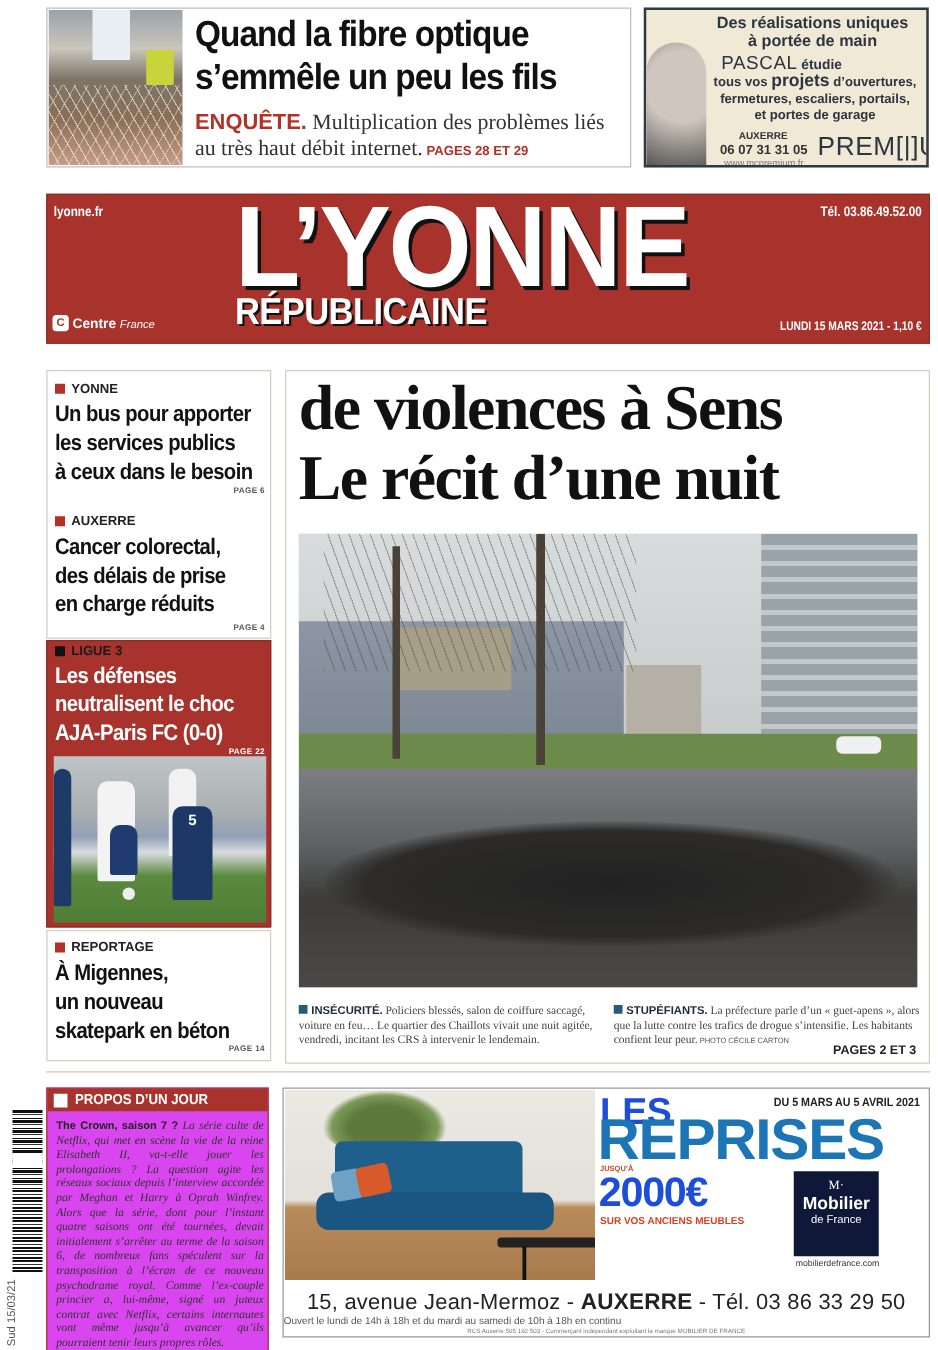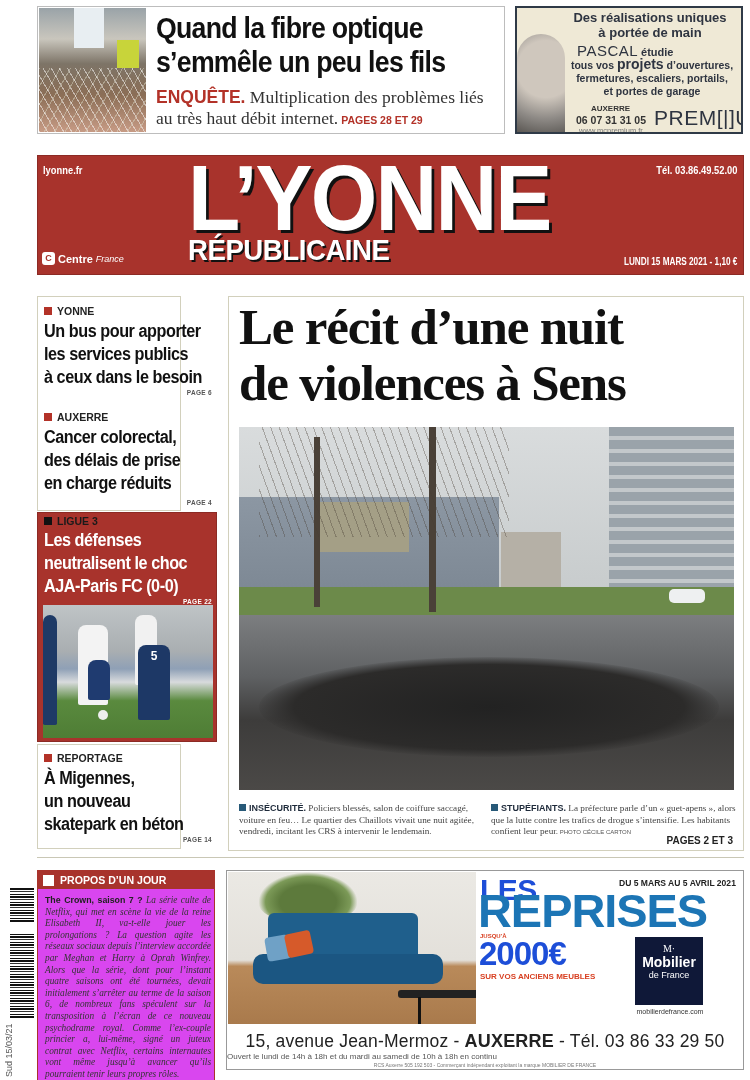--- a/index.html
+++ b/index.html
@@ -43,21 +43,21 @@
   .mast-title { left: 150px; top: -4px; color: #fff; font-weight: bold; font-size: 92px; line-height: 92px; letter-spacing: -2px;
     text-shadow: 3px 3px 0 #111; transform: scaleX(.93); transform-origin: left; }
   .mast-sub { left: 150px; top: 78px; color: #fff; font-weight: bold; font-size: 30px; line-height: 32px; letter-spacing: -0.5px;
     text-shadow: 2px 2px 0 #111; transform: scaleX(.92); transform-origin: left; }
   .mast-brand { left: 4px; top: 96px; color: #fff; font-weight: bold; font-size: 11px; display: flex; align-items: center; gap: 3px; }
   .mast-brand .france { font-style: italic; font-weight: normal; font-size: 9px; }
   .cf-icon { width: 13px; height: 13px; border-radius: 3px; background: #fff; color: #a8332c; font-size: 9px; text-align: center; line-height: 13px; font-weight: bold; }
   .mast-date { right: 6px; top: 100px; color: #fff; font-weight: bold; font-size: 10px; transform: scaleX(.82); transform-origin: right; }
 
   
-  .lbox { left: 37px; width: 144px; background: #fff; border: 1px solid #d2d0bc; }
+  .lbox { left: 37px; width: 180px; background: #fff; border: 1px solid #d2d0bc; }
   .lbox-a { top: 296px; height: 215px; }
   .kicker { display: flex; align-items: center; gap: 5px; font-weight: bold; font-size: 10.5px; color: #222; }
   .kicker .sq { width: 8px; height: 8px; background: #b33228; display: inline-block; }
   .lhead { font-weight: bold; font-size: 18px; line-height: 23px; letter-spacing: -0.5px; color: #111; transform: scaleX(.9); transform-origin: left; white-space: nowrap; }
   .pageref { font-size: 6.5px; font-weight: bold; color: #555; text-align: right; letter-spacing: 0.3px; }
 
   .lbox-red { left: 37px; top: 512px; width: 180px; height: 230px; background: #a8332c; border: 1px solid #8c2a24; }
   .lbox-red .kicker { color: #1a1a1a; }
   .lbox-red .kicker .sq { background: #111; }
   .lbox-red .lhead { color: #fff; }
@@ -233,22 +233,22 @@
       <div>À Migennes,</div>
       <div>un nouveau</div>
       <div>skatepark en béton</div>
     </div>
     <div class="pageref">PAGE 14</div>
   </div>
 </div>
 
 <div class="abs main">
   <div class="abs main-title">
+    <div>de violences à Sens</div>
     <div>Le récit d’une nuit</div>
-    <div>de violences à Sens</div>
   </div>
   <div class="abs main-photo">
     <div class="bld" style="left:0;top:0;width:495px;height:160px;background:linear-gradient(180deg,#d9dcdd,#c8cccd);"></div>
     <div class="bld" style="left:0;top:70px;width:260px;height:95px;background:linear-gradient(180deg,#8c97a3,#7d8894);"></div>
     <div class="bld" style="left:80px;top:75px;width:90px;height:50px;background:#a49f86;"></div>
     <div class="bld" style="left:262px;top:105px;width:60px;height:60px;background:#b5b0a6;"></div>
     <div class="bld" style="left:370px;top:0;width:125px;height:160px;background:repeating-linear-gradient(180deg,#9aa3aa 0 9px,#c3c8cb 9px 13px);"></div>
     <div class="bld" style="left:0;top:160px;width:495px;height:30px;background:#6c8a4a;"></div>
     <div class="bld" style="left:0;top:188px;width:495px;height:175px;background:linear-gradient(180deg,#7c7e80 0%,#5f6163 35%,#3d3c3b 60%,#4b4947 100%);"></div>
     <div class="bld" style="left:20px;top:230px;width:460px;height:100px;border-radius:50%;background:radial-gradient(ellipse at center,#222 0%,#2c2b2a 60%,transparent 72%);"></div>

